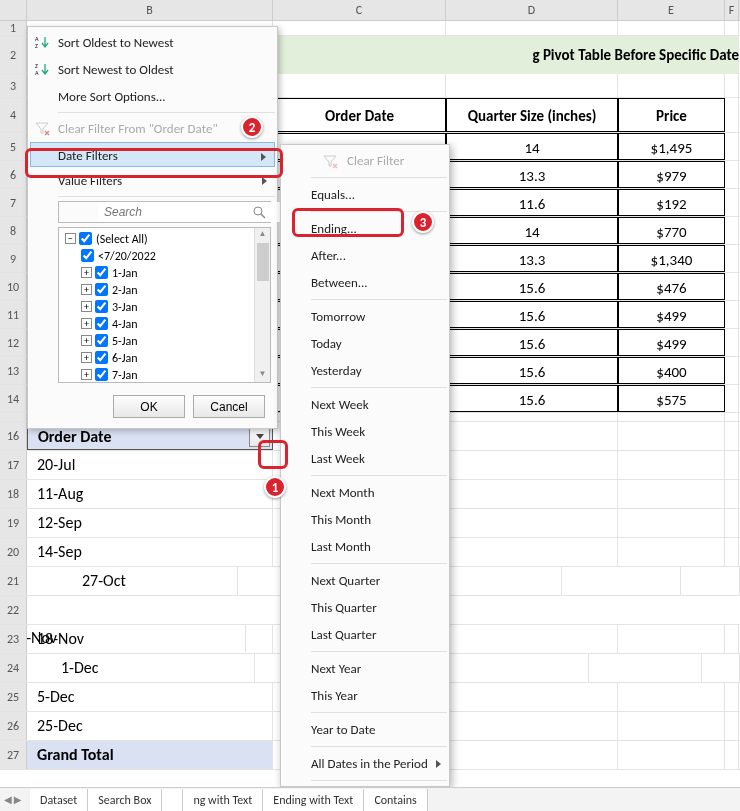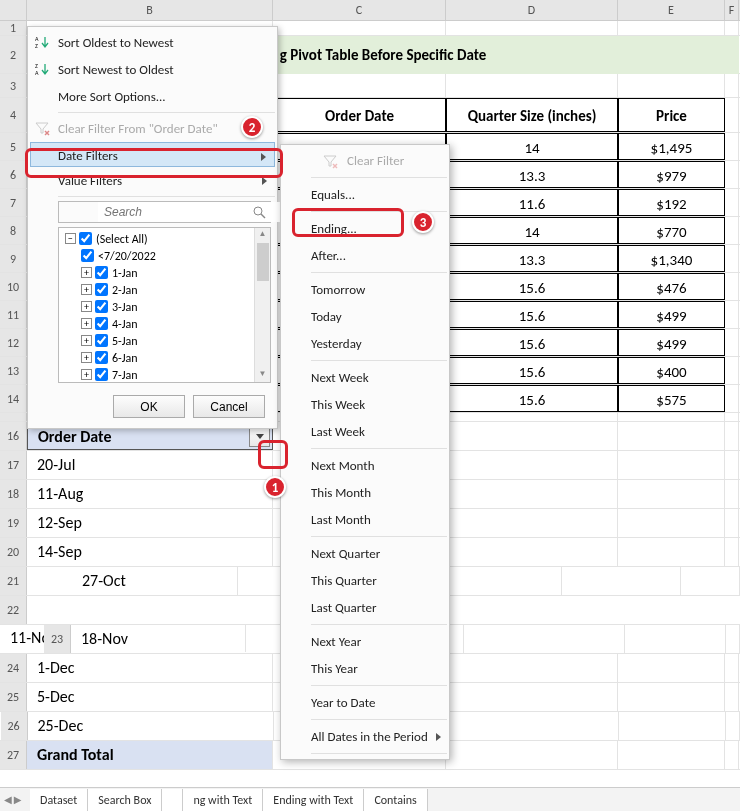--- a/index.html
+++ b/index.html
@@ -18,21 +18,21 @@
 .rows { position: relative; }
 .row { display: flex; height: 28px; border-bottom: 1px solid #e3e3e3; }
 .row-h { width: 27px; text-align: center; line-height: 28px; color: #555; background: #e6e6e6; border-right: 1px solid #ccc; font-size: 12px; flex-shrink: 0; }
 .cell { border-right: 1px solid #e3e3e3; padding: 0 6px; line-height: 28px; }
 .cell.B { width: 246px; }
 .cell.C { width: 173px; }
 .cell.D { width: 172px; text-align: center; }
 .cell.E { width: 107px; text-align: center; }
 .cell.F { width: 14px; }
 
-.banner { background: #e2efda; font-weight: bold; font-size: 15px; text-align: center; height: 38px; line-height: 38px; }
+.banner { background: #e2efda; font-weight: bold; font-size: 15px; text-align: right; height: 38px; line-height: 38px; }
 
 .pivotcell { border: 1px solid #000; text-align: center; font-size: 15px; }
 .pivotheader { font-weight: bold; }
 
 .left-pivot-header { background: #d9e1f2; font-weight: bold; border: 1px solid #555; position: relative; padding-left: 10px; font-size: 16px; }
 .left-pivot-cell { padding-left: 10px; font-size: 16px; }
 .grand-total { background: #d9e1f2; font-weight: bold; padding-left: 10px; font-size: 16px; }
 .dropdown-btn { position: absolute; right: 2px; top: 3px; width: 21px; height: 21px; border: 1px solid #888; background: linear-gradient(#fff,#e8e8e8); display: flex; align-items: center; justify-content: center; }
 .dropdown-btn::after { content: ""; border-left: 4px solid transparent; border-right: 4px solid transparent; border-top: 5px solid #444; }
 .red-box { position: absolute; border: 3px solid #d9232e; border-radius: 6px; pointer-events: none; }
@@ -268,45 +268,45 @@
           <div class="cell F"></div>
         </div>
         <div class="row" style="height: 29px; flex-direction: column;">
           <div class="row-h">22</div>
           <div class="cell B left-pivot-cell">11-Nov</div>
           <div class="cell C"></div>
           <div class="cell D"></div>
           <div class="cell E"></div>
           <div class="cell F"></div>
         </div>
-        <div class="row" style="height: 29px; padding-left: 44px;">
+        <div class="row" style="height: 29px;">
           <div class="row-h">23</div>
           <div class="cell B left-pivot-cell">18-Nov</div>
           <div class="cell C"></div>
           <div class="cell D"></div>
           <div class="cell E"></div>
           <div class="cell F"></div>
         </div>
-        <div class="row" style="height: 29px;">
+        <div class="row" style="height: 29px; gap: 24px;">
           <div class="row-h">24</div>
           <div class="cell B left-pivot-cell">1-Dec</div>
           <div class="cell C"></div>
           <div class="cell D"></div>
           <div class="cell E"></div>
           <div class="cell F"></div>
         </div>
         <div class="row" style="height: 29px;">
           <div class="row-h">25</div>
           <div class="cell B left-pivot-cell">5-Dec</div>
           <div class="cell C"></div>
           <div class="cell D"></div>
           <div class="cell E"></div>
           <div class="cell F"></div>
         </div>
-        <div class="row" style="height: 29px; justify-content: center;">
+        <div class="row" style="height: 29px;">
           <div class="row-h">26</div>
           <div class="cell B left-pivot-cell">25-Dec</div>
           <div class="cell C"></div>
           <div class="cell D"></div>
           <div class="cell E"></div>
           <div class="cell F"></div>
         </div>
       </div>
 
     <div class="row" style="height:29px">
@@ -435,20 +435,21 @@
           <line x1="11" y1="11" x2="15" y2="15" stroke="#ebb" stroke-width="1.5"></line>
           <line x1="15" y1="11" x2="11" y2="15" stroke="#ebb" stroke-width="1.5"></line>
         </svg></span>
     <span>Clear Filter</span>
   </div>
   <div class="sep"></div>
   <div class="mi2"><span>Equals...</span></div>
   <div class="sep"></div>
   <div class="mi2"><span>Ending...</span></div>
   <div class="mi2"><span>After...</span></div>
+  <div class="mi2"><span>Between...</span></div>
   <div class="sep"></div>
   <div class="mi2"><span>Tomorrow</span></div>
   <div class="mi2"><span>Today</span></div>
   <div class="mi2"><span>Yesterday</span></div>
   <div class="sep"></div>
   <div class="mi2"><span>Next Week</span></div>
   <div class="mi2"><span>This Week</span></div>
   <div class="mi2"><span>Last Week</span></div>
   <div class="sep"></div>
   <div class="mi2"><span>Next Month</span></div>

